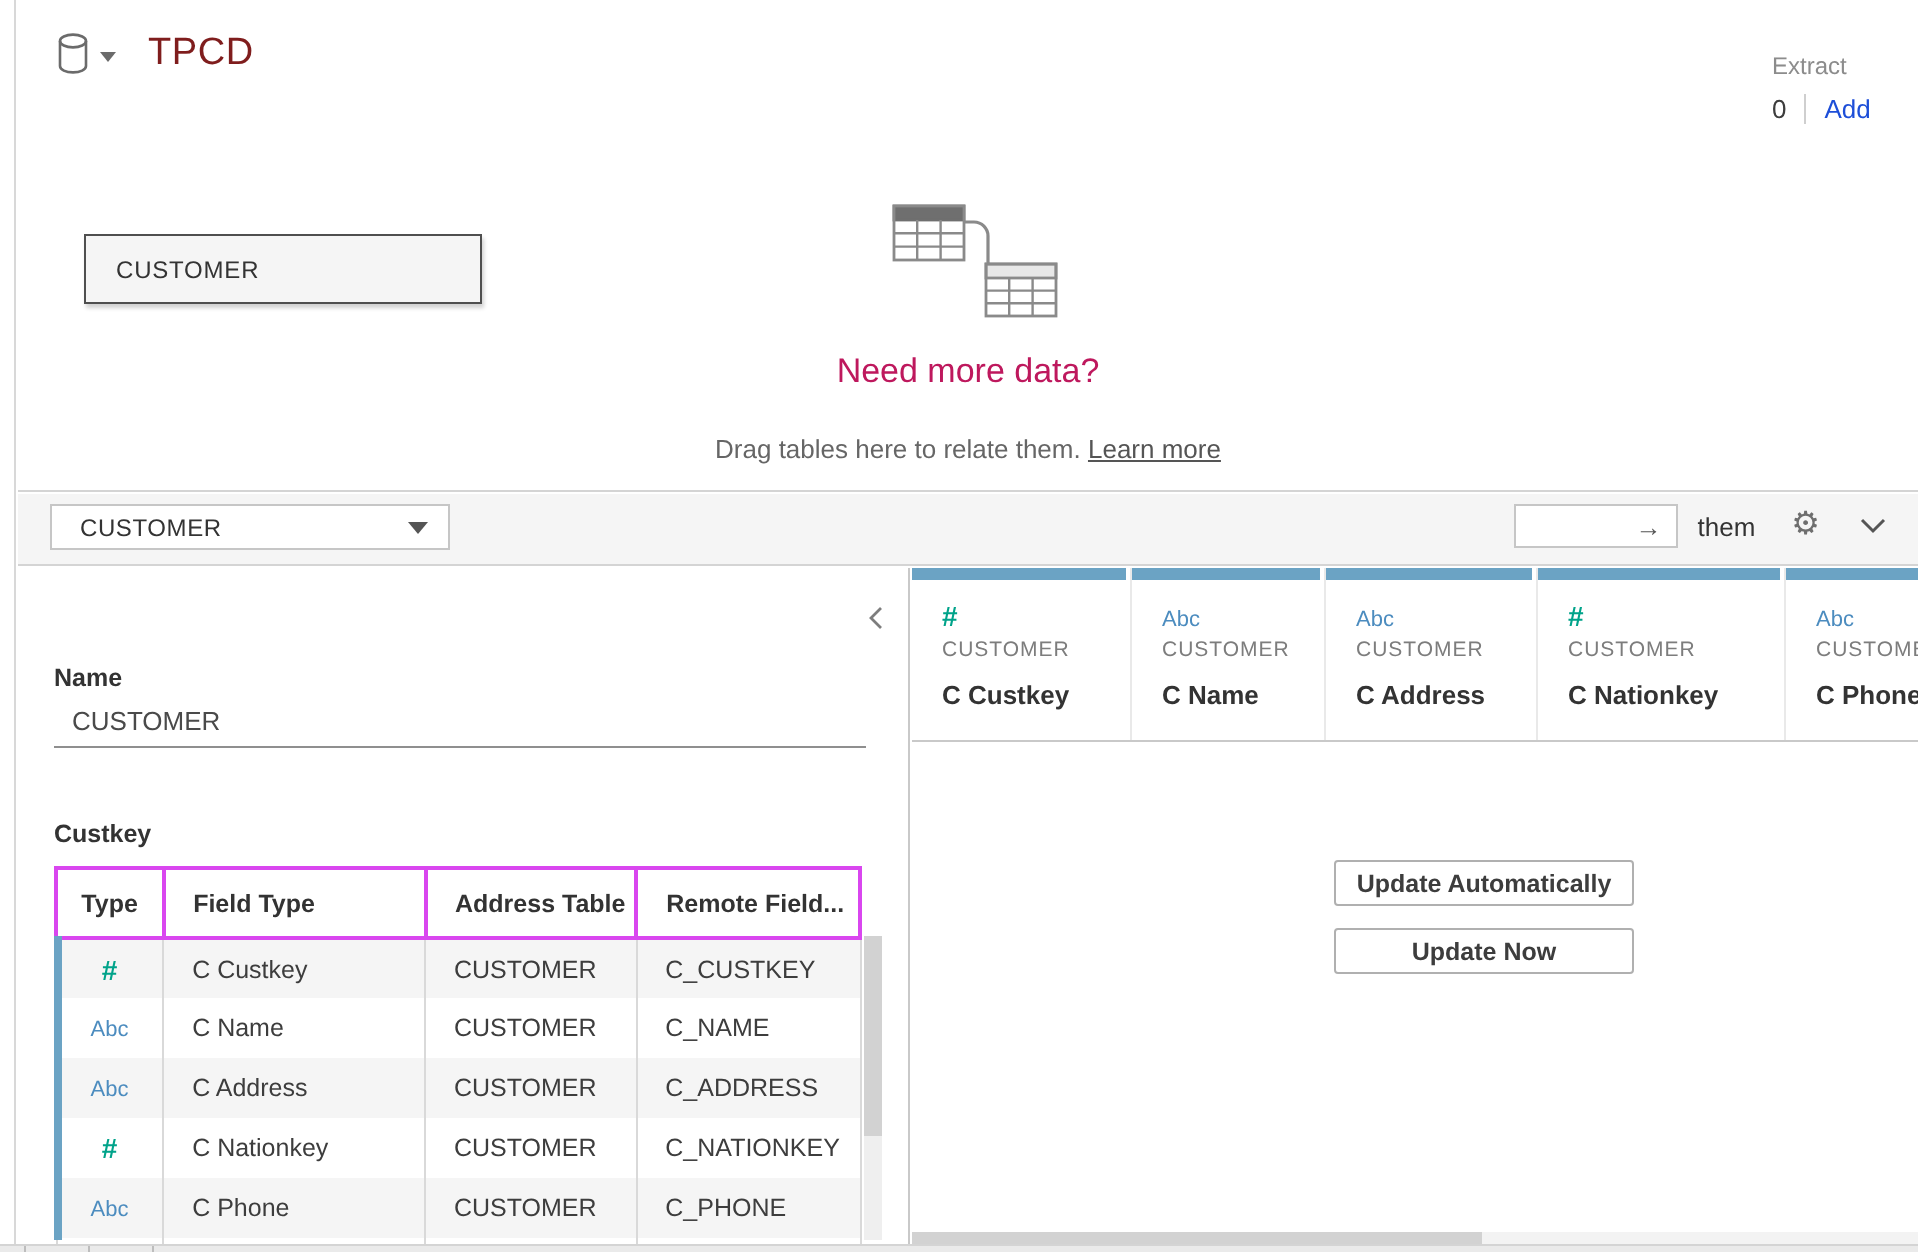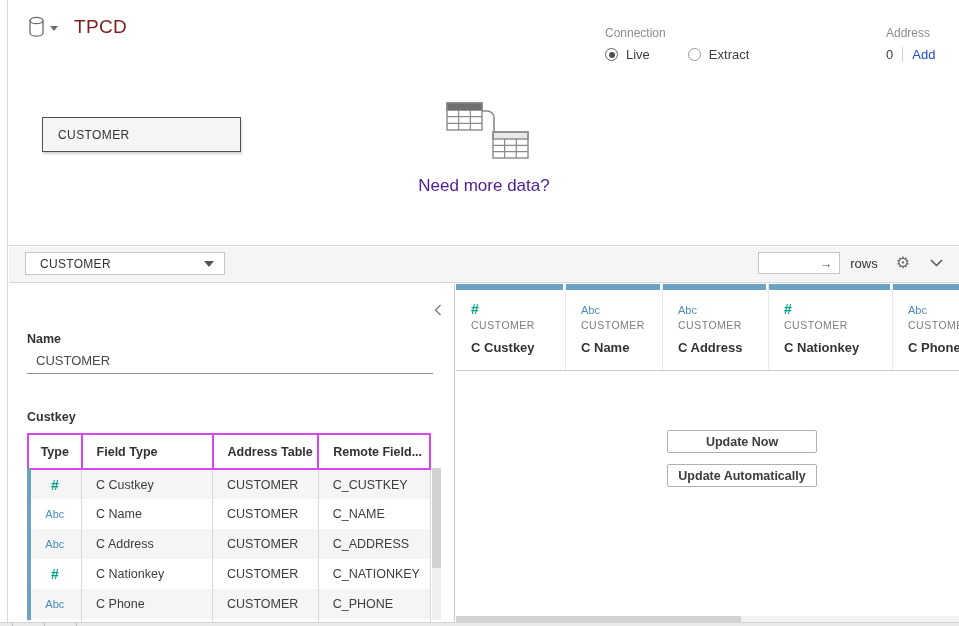--- a/index.html
+++ b/index.html
@@ -50,21 +50,21 @@
   .filters-add { color: #1d4ed8; text-decoration: none; cursor: pointer; }
 
   .table-pill {
     position: absolute; left: 33px; top: 117px; width: 199px; height: 35px;
     background: #f5f5f5; border: 1px solid #4f4f4f;
     box-shadow: 1px 2px 2px rgba(0,0,0,.18);
     display: flex; align-items: center; padding-left: 15px;
     font-size: 12px; color: #333; letter-spacing: .4px; cursor: pointer;
   }
   .illustration { position: absolute; left: 50%; top: 100px; margin-left: -46px; }
-  .empty-title { position: absolute; left: 0; right: 0; top: 176px; text-align: center; font-size: 17px; color: #4c1d95; }
+  .empty-title { position: absolute; left: 0; right: 0; top: 176px; text-align: center; font-size: 17px; color: #be185d; }
   .empty-hint  { position: absolute; left: 0; right: 0; top: 217px; text-align: center; font-size: 13px; color: #666; }
   .learn-more  { color: #555; text-decoration: underline; cursor: pointer; }
 
   
   .toolbar {
     position: absolute; left: 9px; top: 247px; right: 0; height: 36px;
     background: #f5f5f5; border-bottom: 1px solid #d4d4d4;
   }
   .table-selector {
     position: absolute; left: 16px; top: 5px; width: 200px; height: 23px;
@@ -163,36 +163,23 @@
     <span class="db-icon">
       <svg width="17" height="22" viewBox="0 0 17 22" fill="none" stroke="#6b6b6b" stroke-width="1.3">
         <ellipse cx="8.5" cy="4.5" rx="6.5" ry="3.2"></ellipse>
         <path d="M2 4.5 V17 C2 18.8 4.9 20.2 8.5 20.2 C12.1 20.2 15 18.8 15 17 V4.5"></path>
       </svg>
       <span class="db-caret"></span>
     </span>
     <span class="ds-title">TPCD</span>
   </div>
 
-  <div class="connection-group">
-    <div class="group-label">Connection</div>
-    <div class="radio-row">
-      <label class="radio">
-        <span class="radio-circle selected"></span>
-        <span>Live</span>
-      </label>
-      <label class="radio">
-        <span class="radio-circle"></span>
-        <span>Extract</span>
-      </label>
-    </div>
-  </div>
 
   <div class="filters-group">
-    <div class="group-label">Address</div>
+    <div class="group-label">Extract</div>
     <div class="filters-row">
       <span class="filters-count">0</span>
       <span class="vdiv"></span>
       <a class="filters-add">Add</a>
     </div>
   </div>
 
   <div class="table-pill">
     <span>CUSTOMER</span>
   </div>
@@ -208,33 +195,37 @@
       <path d="M44 11 h5 a7 7 0 0 1 7 7 v13 a7 7 0 0 0 7 7 h-6" stroke="#8a8a8a" stroke-width="1.6" fill="none"></path>
       <rect x="55" y="32" width="35" height="7" fill="#e8e8e8" stroke="#8a8a8a" stroke-width="1.4"></rect>
       <rect x="55" y="32" width="35" height="26" fill="none" stroke="#8a8a8a" stroke-width="1.4"></rect>
       <line x1="66.6" y1="39" x2="66.6" y2="58" stroke="#8a8a8a" stroke-width="1.2"></line>
       <line x1="78.3" y1="39" x2="78.3" y2="58" stroke="#8a8a8a" stroke-width="1.2"></line>
       <line x1="55" y1="45.3" x2="90" y2="45.3" stroke="#8a8a8a" stroke-width="1.2"></line>
       <line x1="55" y1="51.6" x2="90" y2="51.6" stroke="#8a8a8a" stroke-width="1.2"></line>
     </svg>
   </div>
   <div class="empty-title">Need more data?</div>
+  <div class="empty-hint">
+    <span>Drag tables here to relate them.</span>
+    <a class="learn-more">Learn more</a>
+  </div>
 </div>
 
 <div class="toolbar">
   <div class="table-selector">
     <span>CUSTOMER</span>
     <span class="selector-caret"></span>
   </div>
   <div class="rows-group">
     <div class="rows-box">
       <input class="rows-input" type="text" value="" style="">
       <span class="rows-arrow">→</span>
     </div>
-    <span class="rows-label">rows</span>
+    <span class="rows-label">them</span>
     <span class="gear">⚙</span>
     <span class="grid-chevron">
       <svg width="13" height="8" viewBox="0 0 13 8" fill="none" stroke="#555" stroke-width="1.5">
         <path d="M1 1 L6.5 6.5 L12 1"></path>
       </svg>
     </span>
   </div>
 </div>
 
 <div class="bottom-section">
@@ -347,22 +338,22 @@
         <div class="col-strip"></div>
         <div class="col-head">
           <div class="col-type"><span class="type-string">Abc</span></div>
           <div class="col-table">CUSTOMER</div>
           <div class="col-field">C Phone</div>
         </div>
       </div>
     </div>
 
     <div class="update-buttons">
+      <button class="update-btn">Update Automatically</button>
       <button class="update-btn">Update Now</button>
-      <button class="update-btn">Update Automatically</button>
     </div>
 
     <div class="h-scrollbar">
       <div class="h-thumb"></div>
     </div>
   </div>
 </div>
 
 <div class="bottom-strip">
   <span class="tick" style="left:12px"></span>

